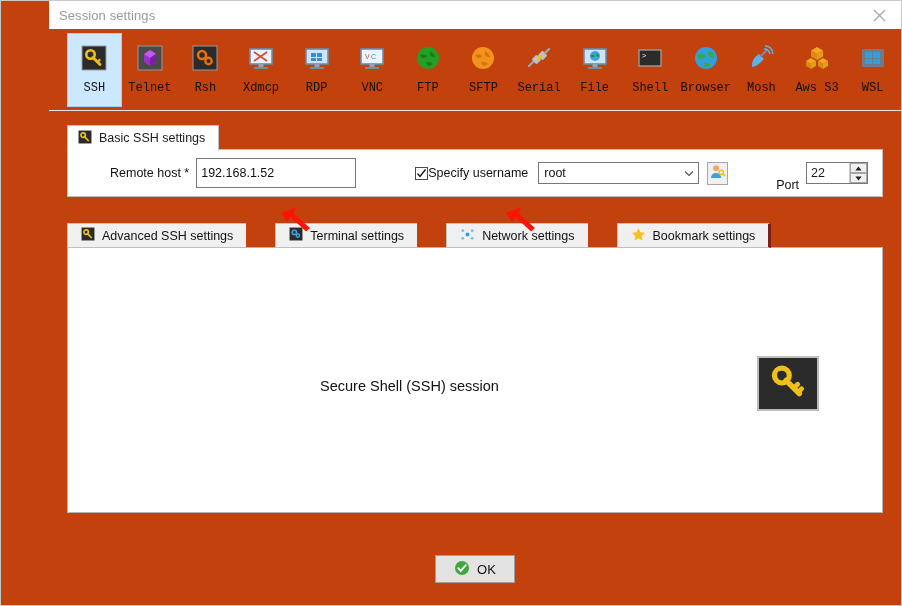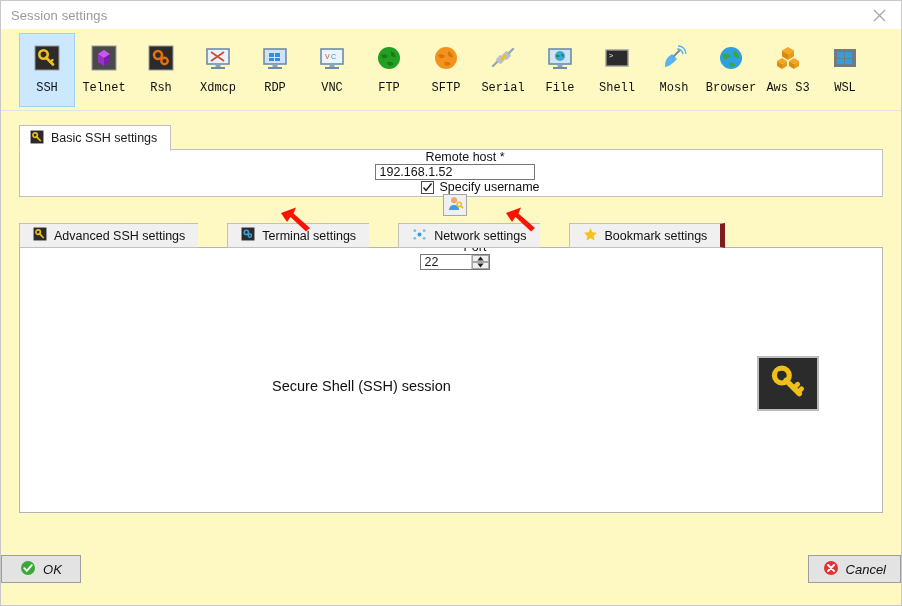--- a/index.html
+++ b/index.html
@@ -14,23 +14,24 @@
     font-size: 12px;
     color: #1a1a1a;
     overflow: hidden;
     position: relative;
   }
   .window {
     position: absolute;
     inset: 0;
     border: 1px solid #c8c8c8;
     box-sizing: border-box;
-    background: #fef9c3;
+    background: #c2410c;
     display: flex;
     flex-direction: column;
+    padding-left: 48px;
   }
 
   
   .titlebar {
     height: 28px;
     min-height: 28px;
     background: #ffffff;
     display: flex;
     align-items: center;
     position: relative;
@@ -132,42 +133,40 @@
     border: 1px solid #c0c0c0;
     background: #ffffff;
     height: 48px;
     display: flex;
     align-items: center;
     box-sizing: border-box;
     padding: 0 14px;
     position: relative;
     z-index: 1;
     margin-top: -1px;
-    flex-direction: column;
   }
   .field-label {
     font-size: 12.5px;
     color: #111;
     white-space: nowrap;
   }
   .txt-input {
     border: 1px solid #767676;
     background: #ffffff;
     height: 30px;
     box-sizing: border-box;
     font-family: "Liberation Sans", sans-serif;
     font-size: 12.5px;
     color: #111;
     padding: 0 4px;
     outline: none;
   }
   .check-row {
     display: flex;
     align-items: center;
-    gap: 5px;
     cursor: pointer;
   }
   .checkbox {
     width: 13px;
     height: 13px;
     border: 1px solid #4a4a4a;
     background: #fff;
     display: flex;
     align-items: center;
     justify-content: center;
@@ -255,21 +254,21 @@
     height: 25px;
     padding: 0 13px;
     background: #f0f0f0;
     border: 1px solid #c0c0c0;
     border-right: none;
     box-sizing: border-box;
     font-size: 12.5px;
     cursor: pointer;
     color: #111;
   }
-  .sub-tab:last-child { border-right: 5px solid #7f1d1d; }
+  .sub-tab:last-child { border-right: 3px solid #7f1d1d; }
   .sub-panel {
     border: 1px solid #b4b4b4;
     background: #ffffff;
     height: 266px;
     box-sizing: border-box;
     position: relative;
     margin-top: -1px;
   }
   .panel-text {
     position: absolute;
@@ -291,23 +290,22 @@
     justify-content: center;
     box-sizing: border-box;
   }
 
   
   .footer {
     height: 72px;
     min-height: 72px;
     display: flex;
     align-items: center;
-    justify-content: space-between;
+    justify-content: center;
     gap: 48px;
-    font-style: italic;
   }
   .dlg-btn {
     min-width: 80px;
     height: 28px;
     background: #e3e3e3;
     border: 1px solid #9e9e9e;
     display: inline-flex;
     align-items: center;
     justify-content: center;
     gap: 7px;
@@ -475,39 +473,39 @@
           <rect x="2" y="5" width="22" height="16" fill="#2b2b2b" stroke="#9a9a9a" stroke-width="1.4"></rect>
           <text x="5" y="13" font-size="7" fill="#ffffff" font-family="Liberation Mono, monospace">&gt;</text>
         </svg>
       </span>
       <span class="type-label">Shell</span>
     </div>
 
     <div class="type-item">
       <span class="type-icon">
         <svg width="26" height="26" viewBox="0 0 26 26">
+          <circle cx="13" cy="13" r="11" fill="#2f9fe0"></circle>
+          <path d="M4 10 Q9 7 13 11 Q10 15 6 14 Z" fill="#37a93f"></path>
+          <path d="M16 5 Q21 8 21 13 Q17 13 15 9 Z" fill="#37a93f"></path>
+          <path d="M11 18 Q15 17 18 20 Q14 23 11 21 Z" fill="#37a93f"></path>
+        </svg>
+      </span>
+      <span class="type-label">Browser</span>
+    </div>
+
+    <div class="type-item">
+      <span class="type-icon">
+        <svg width="26" height="26" viewBox="0 0 26 26">
           <path d="M4 22 Q3 14 11 9 L16 14 Q10 21 4 22 Z" fill="#5bb4ec"></path>
           <path d="M13 11 L19 5" stroke="#6f8ca8" stroke-width="2" stroke-linecap="round"></path>
           <path d="M16 4 Q21 4 22 9" stroke="#5bb4ec" stroke-width="1.6" fill="none"></path>
           <path d="M17 1 Q24 1 25 9" stroke="#5bb4ec" stroke-width="1.4" fill="none"></path>
         </svg>
       </span>
       <span class="type-label">Mosh</span>
-    </div>
-
-    <div class="type-item">
-      <span class="type-icon">
-        <svg width="26" height="26" viewBox="0 0 26 26">
-          <circle cx="13" cy="13" r="11" fill="#2f9fe0"></circle>
-          <path d="M4 10 Q9 7 13 11 Q10 15 6 14 Z" fill="#37a93f"></path>
-          <path d="M16 5 Q21 8 21 13 Q17 13 15 9 Z" fill="#37a93f"></path>
-          <path d="M11 18 Q15 17 18 20 Q14 23 11 21 Z" fill="#37a93f"></path>
-        </svg>
-      </span>
-      <span class="type-label">Browser</span>
     </div>
 
     <div class="type-item">
       <span class="type-icon">
         <svg width="26" height="26" viewBox="0 0 26 26">
           <path d="M13 2 L19 5.5 L13 9 L7 5.5 Z" fill="#f5a623"></path>
           <path d="M7 5.5 L13 9 L13 15 L7 11.5 Z" fill="#d98c12"></path>
           <path d="M19 5.5 L13 9 L13 15 L19 11.5 Z" fill="#e89a1c"></path>
           <path d="M7 13 L12 16 L7 19 L2 16 Z" fill="#f5a623"></path>
           <path d="M2 16 L7 19 L7 24 L2 21 Z" fill="#d98c12"></path>
@@ -557,20 +555,28 @@
 
         <div class="check-row" style="margin-left:59px;">
           <span class="checkbox">
             <svg width="11" height="11" viewBox="0 0 11 11">
               <path d="M1.5 5.5 L4 8.5 L9.5 1.5" stroke="#111" stroke-width="1.3" fill="none"></path>
             </svg>
           </span>
           <span class="field-label">Specify username</span>
         </div>
 
+        <div class="combo" style="margin-left:10px;">
+          <span class="combo-value">root</span>
+          <span class="combo-arrow">
+            <svg width="10" height="7" viewBox="0 0 10 7">
+              <path d="M1 1.5 L5 5.5 L9 1.5" stroke="#555" stroke-width="1.2" fill="none"></path>
+            </svg>
+          </span>
+        </div>
 
         <div class="icon-btn" style="margin-left:8px;">
           <span>
             <svg width="17" height="17" viewBox="0 0 18 18">
               <circle cx="7.5" cy="5.5" r="3.2" fill="#e8a96a"></circle>
               <path d="M2 16 Q2.5 10.5 7.5 10.5 Q12.5 10.5 13 16 Z" fill="#3b9fe0"></path>
               <circle cx="13" cy="10" r="2.2" fill="none" stroke="#f0c01a" stroke-width="1.6"></circle>
               <path d="M14.5 11.5 L17 14" stroke="#f0c01a" stroke-width="1.8"></path>
             </svg>
           </span>
@@ -658,29 +664,20 @@
   <div class="footer">
     <div class="dlg-btn">
       <span>
         <svg width="16" height="16" viewBox="0 0 16 16">
           <circle cx="8" cy="8" r="7" fill="#3aa83a"></circle>
           <path d="M4.3 8.2 L6.8 10.8 L11.8 5.2" stroke="#ffffff" stroke-width="1.9" fill="none" stroke-linecap="round"></path>
         </svg>
       </span>
       <span>OK</span>
     </div>
-    <div class="dlg-btn">
-      <span>
-        <svg width="16" height="16" viewBox="0 0 16 16">
-          <circle cx="8" cy="8" r="7" fill="#e03232"></circle>
-          <path d="M5 5 L11 11 M11 5 L5 11" stroke="#ffffff" stroke-width="1.9" stroke-linecap="round"></path>
-        </svg>
-      </span>
-      <span>Cancel</span>
-    </div>
   </div>
 
   <div class="annot" style="left:278px; top:203px;">
     <svg width="48" height="30" viewBox="0 0 48 30">
       <path d="M2 9 L17 3.5 L14.5 9.5 L31 24 L27 27.5 L11.5 13 L8 18 Z" fill="#fa1405"></path>
     </svg>
   </div>
   <div class="annot" style="left:503px; top:203px;">
     <svg width="48" height="30" viewBox="0 0 48 30">
       <path d="M2 9 L17 3.5 L14.5 9.5 L31 24 L27 27.5 L11.5 13 L8 18 Z" fill="#fa1405"></path>

